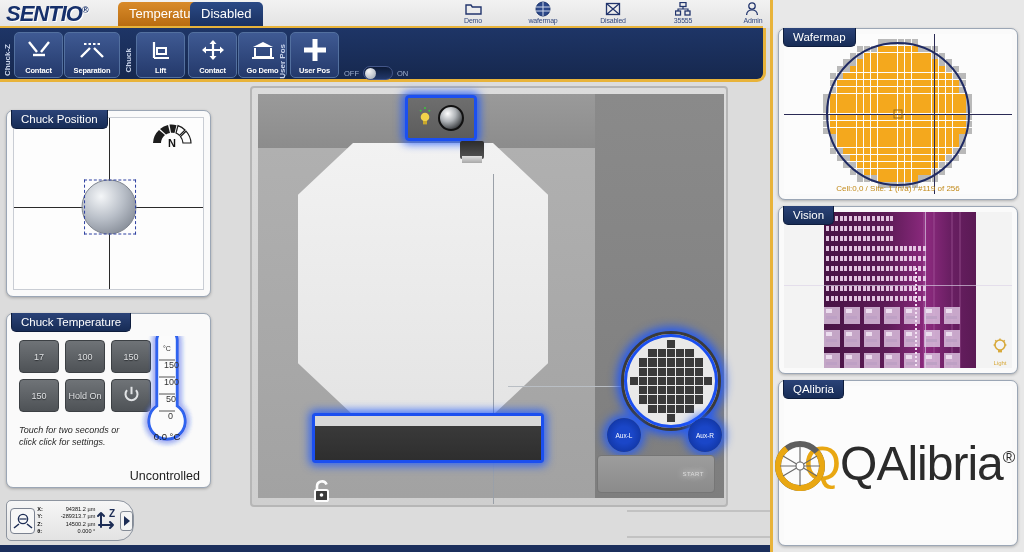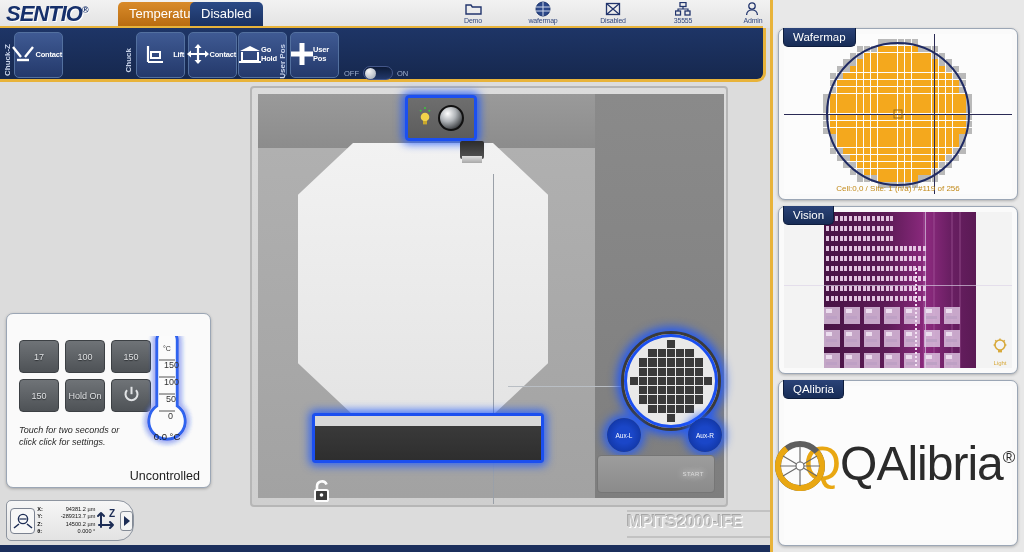--- a/index.html
+++ b/index.html
@@ -52,21 +52,21 @@
   .vlabel {
     position: absolute; color: #c9d4ea; font-size: 8px; font-weight: bold;
     writing-mode: vertical-rl; transform: rotate(180deg); letter-spacing: 0px;
   }
   .tbtn {
     position: absolute; top: 4px; width: 49px; height: 46px;
     background: linear-gradient(#3d5party, #2a4375);
     background: linear-gradient(#3f5a93, #24396b);
     border: 1px solid #53709f; border-radius: 5px;
     color: #fff; cursor: pointer;
-    display: flex; flex-direction: row; align-items: center; justify-content: flex-end;
+    display: flex; flex-direction: column; align-items: center; justify-content: flex-end;
     padding-bottom: 2px;
   }
   .tbtn .ic { flex: 1; display: flex; align-items: center; justify-content: center; }
   .tbtn .tl { font-size: 7.5px; font-weight: bold; letter-spacing: -0.2px; }
 
   .toggle-wrap { position: absolute; left: 344px; top: 38px; display:flex; align-items:center; gap:4px; }
   .toggle-wrap .tw-txt { font-size: 7.5px; color: #9fb0cf; }
   .switch {
     width: 30px; height: 14px; border-radius: 7px;
     background: linear-gradient(#0d1b38, #22386a); border: 1px solid #44578a;
@@ -323,20 +323,29 @@
     <div class="tbtn" style="left:14px;">
       <div class="ic">
         <svg width="24" height="17" viewBox="0 0 24 17">
             <path d="M2 1l8 10M22 1l-8 10" stroke="#fff" stroke-width="2.4" fill="none"></path>
             <path d="M6 14h12" stroke="#fff" stroke-width="2.4"></path>
           </svg>
       </div>
       <div class="tl">Contact</div>
     </div>
 
+    <div class="tbtn" style="left:64px; width:56px;">
+      <div class="ic">
+        <svg width="26" height="17" viewBox="0 0 26 17">
+            <path d="M2 16l9-9M24 16l-9-9" stroke="#fff" stroke-width="2.4" fill="none"></path>
+            <path d="M5 3h16" stroke="#fff" stroke-width="2" stroke-dasharray="2.5 2"></path>
+          </svg>
+      </div>
+      <div class="tl">Separation</div>
+    </div>
 
     <div class="vlabel" style="left:124px; top:20px;">Chuck</div>
 
     <div class="tbtn" style="left:136px;">
       <div class="ic">
         <svg width="22" height="18" viewBox="0 0 22 18">
             <path d="M4 1v16M4 17h15" stroke="#fff" stroke-width="2.2"></path>
             <rect x="7" y="7" width="9" height="6" fill="none" stroke="#fff" stroke-width="2"></rect>
           </svg>
       </div>
@@ -354,21 +363,21 @@
     </div>
 
     <div class="tbtn" style="left:238px;">
       <div class="ic">
         <svg width="22" height="18" viewBox="0 0 22 18">
             <path d="M1 6l10-5 10 5z" fill="#fff"></path>
             <path d="M3 7v9h16V7" fill="none" stroke="#fff" stroke-width="2"></path>
             <path d="M0 17h22" stroke="#fff" stroke-width="2"></path>
           </svg>
       </div>
-      <div class="tl">Go Hold</div>
+      <div class="tl">Go Demo</div>
     </div>
 
     <div class="vlabel" style="left:278px; top:16px;">User Pos</div>
 
     <div class="tbtn" style="left:290px;">
       <div class="ic">
         <svg width="22" height="22" viewBox="0 0 22 22">
             <path d="M11 1v20M1 11h20" stroke="#fff" stroke-width="5" stroke-linecap="square"></path>
           </svg>
       </div>
@@ -378,22 +387,42 @@
     <div class="toggle-wrap">
       <span class="tw-txt">OFF</span>
       <div class="switch">
           <div class="knob"></div>
         </div>
       <span class="tw-txt">ON</span>
     </div>
     <div class="editmode-lbl">Edit Mode</div>
   </div>
 
+  <div class="panel" id="chuck-pos">
+    <div class="ptitle">Chuck Position</div>
+    <div class="cp-inner">
+      <div class="cp-vline"></div>
+      <div class="cp-hline"></div>
+      <div class="cp-wafer"></div>
+      <div class="cp-dash"></div>
+      <div class="compass">
+        <svg width="46" height="26" viewBox="0 0 46 26">
+          <path d="M4 21 A19 19 0 0 1 10 8 L16 13 A11 11 0 0 0 12 21 Z" fill="#1d1d1d"></path>
+          <path d="M11 7 A19 19 0 0 1 19 3 L21 11 A11 11 0 0 0 17 12.5 Z" fill="#1d1d1d"></path>
+          <path d="M20.5 2.6 A19 19 0 0 1 27.5 3.2 L25.5 11 A11 11 0 0 0 22 10.8 Z" fill="#1d1d1d"></path>
+          <path d="M29 3.6 A19 19 0 0 1 36 8 L30.5 13.4 A11 11 0 0 0 27 11 Z" fill="none" stroke="#1d1d1d" stroke-width="1.2"></path>
+          <path d="M37 9.2 A19 19 0 0 1 42 21 L34 21 A11 11 0 0 0 31.5 14.6 Z" fill="none" stroke="#1d1d1d" stroke-width="1.2"></path>
+          <text x="23" y="25" font-size="11" font-family="Liberation Sans" text-anchor="middle" fill="#111" font-weight="bold">N</text>
+        </svg>
+      </div>
+    </div>
+  </div>
 
   <div class="panel" id="chuck-temp">
+    <div class="ptitle">Chuck Temperature</div>
     <div class="tbtns">
       <div class="tgb">17</div>
       <div class="tgb">100</div>
       <div class="tgb">150</div>
       <div class="tgb">150</div>
       <div class="tgb">
           <span>Hold On</span>
         </div>
       <div class="tgb">
         <span>
@@ -595,21 +624,20 @@
           <path d="M5 10V6.5a5 5 0 0 1 9.6-2" fill="none" stroke="#fcfcfc" stroke-width="2.6"></path>
           <rect x="3" y="10" width="13" height="11" rx="1.6" fill="#3a3a3a" stroke="#fcfcfc" stroke-width="2"></rect>
           <circle cx="9.5" cy="15" r="1.8" fill="#fff"></circle>
         </svg>
     </div>
     <div class="startpad">
       <span class="startlbl">START</span>
     </div>
   </div>
   <div class="modelrule" style="top:510px;"></div>
-  <div class="modelname">MPITS2000-IFE</div>
   <div class="modelrule" style="top:536px;"></div>
 
   <div class="rightcol"></div>
 
   <div class="panel" id="wafermap">
     <div class="ptitle">Wafermap</div>
     <div class="wm-inner">
       <div class="wm-dies" id="wm-dies">
           <div style="position: absolute; left: 54.5455px; top: 0px; width: 6.21818px; height: 6.21818px; background: rgb(185, 185, 185);"></div>
           <div style="position: absolute; left: 61.3636px; top: 0px; width: 6.21818px; height: 6.21818px; background: rgb(185, 185, 185);"></div>

